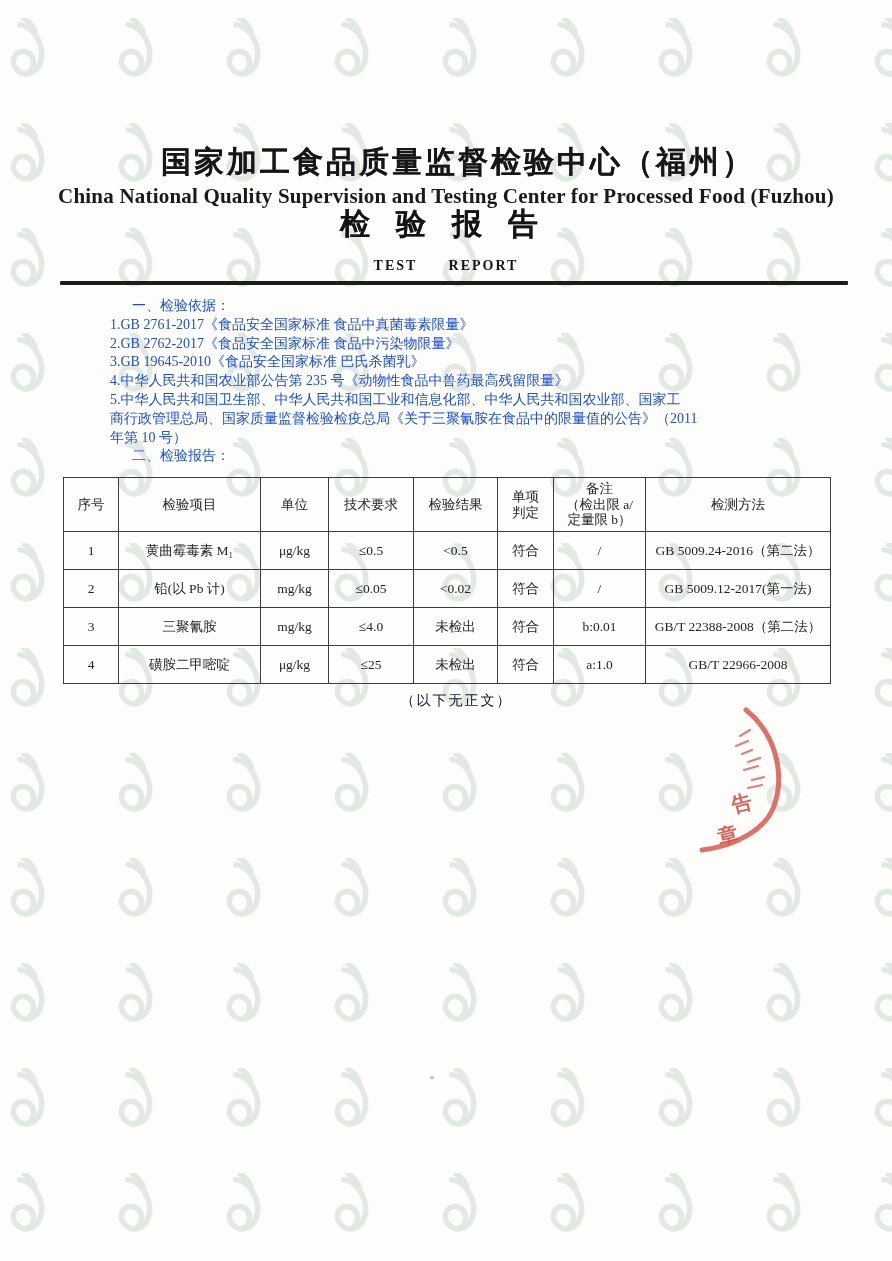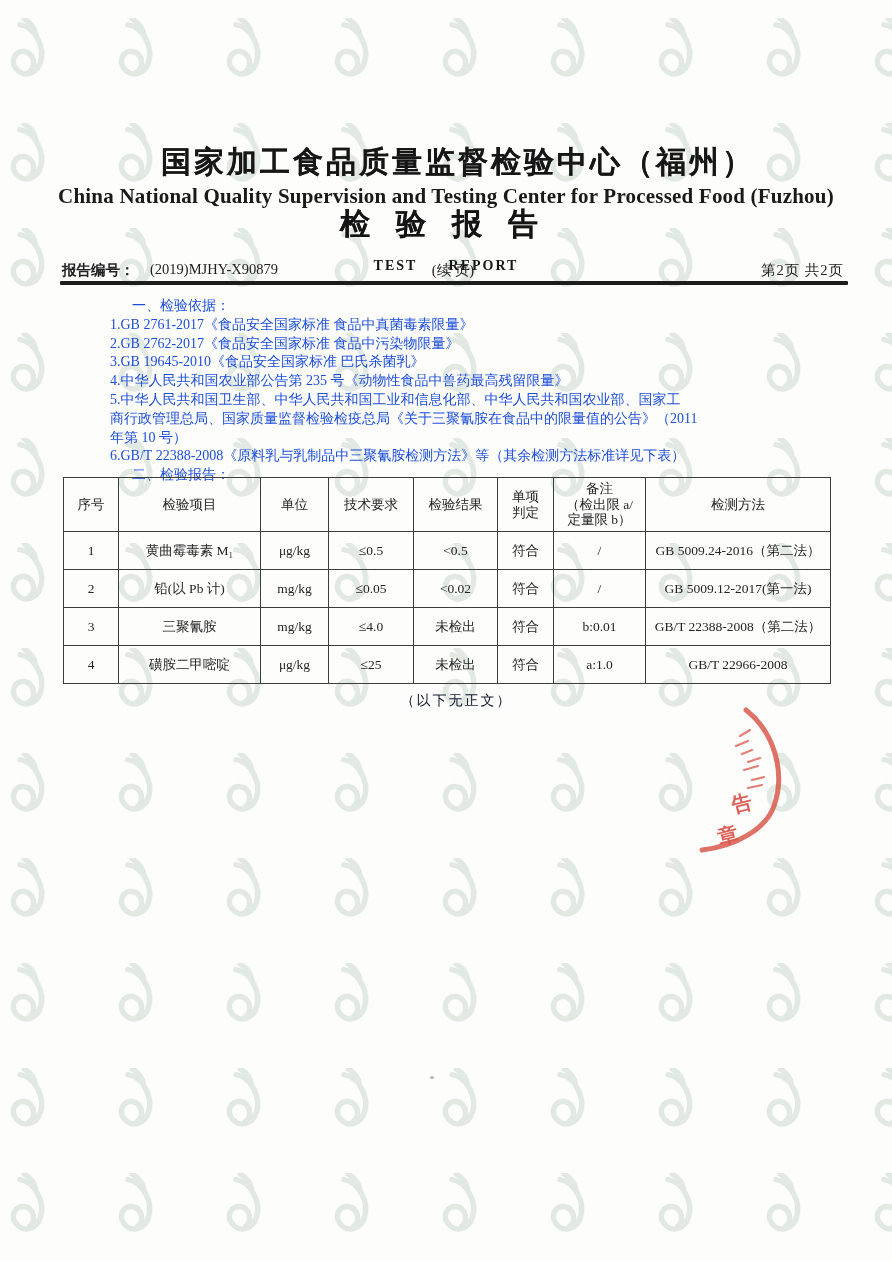--- a/index.html
+++ b/index.html
@@ -88,39 +88,32 @@
 
   <div class="speck"></div>
 
   <div class="content">
 
     <div class="org-cn">国家加工食品质量监督检验中心（福州）</div>
     <div class="org-en">China National Quality Supervision and Testing Center for Processed Food (Fuzhou)</div>
     <div class="title-cn">检验报告</div>
     <div class="title-en">TEST REPORT</div>
 
-    <div class="report-line">
-      <span class="report-no-label">报告编号：</span>
-      <span class="report-no-value">(2019)MJHY-X90879</span>
-      <span class="continuation">(续 页)</span>
-      <span class="page-info">第2页  共2页</span>
-    </div>
 
     <div class="rule"></div>
 
     <div class="body-text">
       <div class="heading">一、检验依据：</div>
       <div class="line">1.GB 2761-2017《食品安全国家标准 食品中真菌毒素限量》</div>
       <div class="line">2.GB 2762-2017《食品安全国家标准 食品中污染物限量》</div>
       <div class="line">3.GB 19645-2010《食品安全国家标准 巴氏杀菌乳》</div>
       <div class="line">4.中华人民共和国农业部公告第 235 号《动物性食品中兽药最高残留限量》</div>
       <div class="line">5.中华人民共和国卫生部、中华人民共和国工业和信息化部、中华人民共和国农业部、国家工</div>
       <div class="line">商行政管理总局、国家质量监督检验检疫总局《关于三聚氰胺在食品中的限量值的公告》（2011</div>
       <div class="line">年第 10 号）</div>
-      <div class="line">6.GB/T 22388-2008《原料乳与乳制品中三聚氰胺检测方法》等（其余检测方法标准详见下表）</div>
       <div class="heading">二、检验报告：</div>
     </div>
 
     <table class="results">
       <colgroup>
         <col style="width:55px">
           <col style="width:142px">
           <col style="width:68px">
           <col style="width:85px">
         <col style="width:84px">

